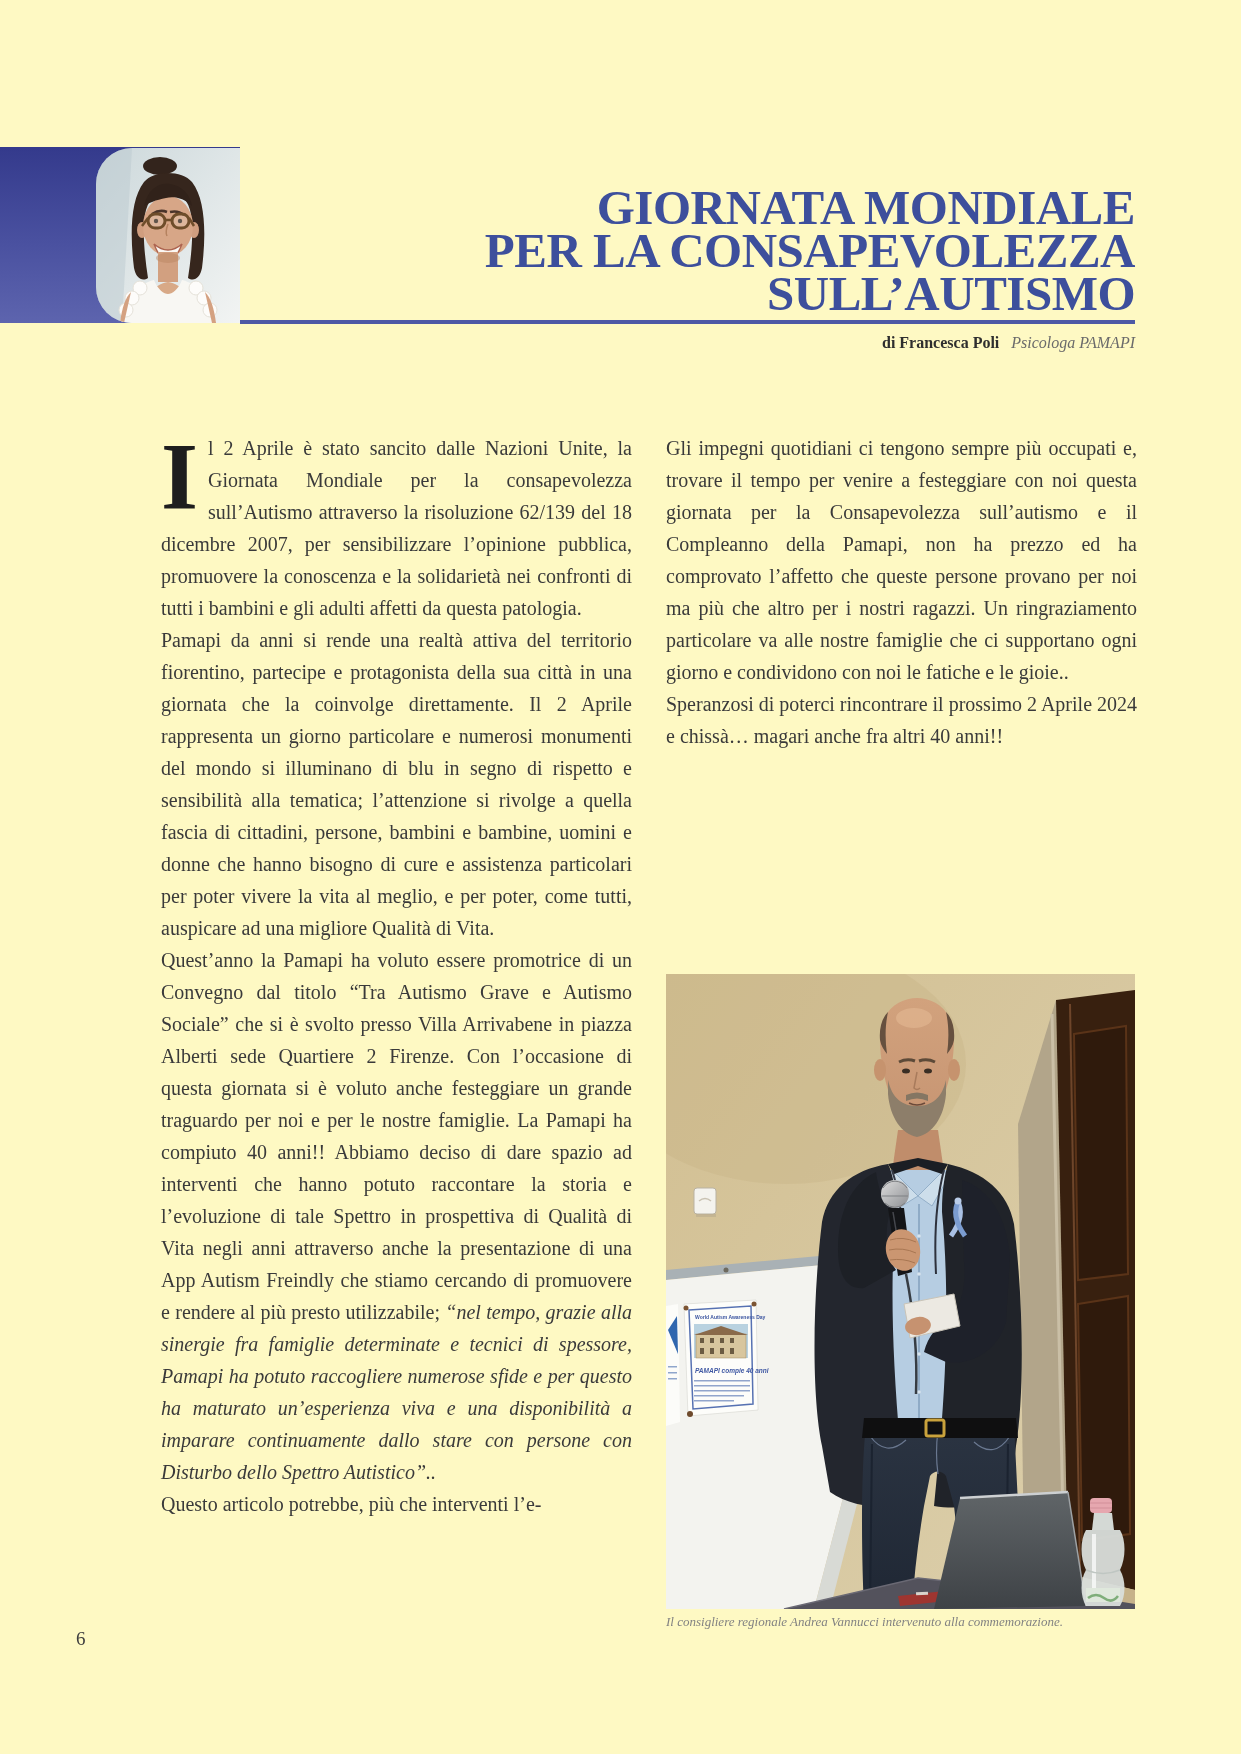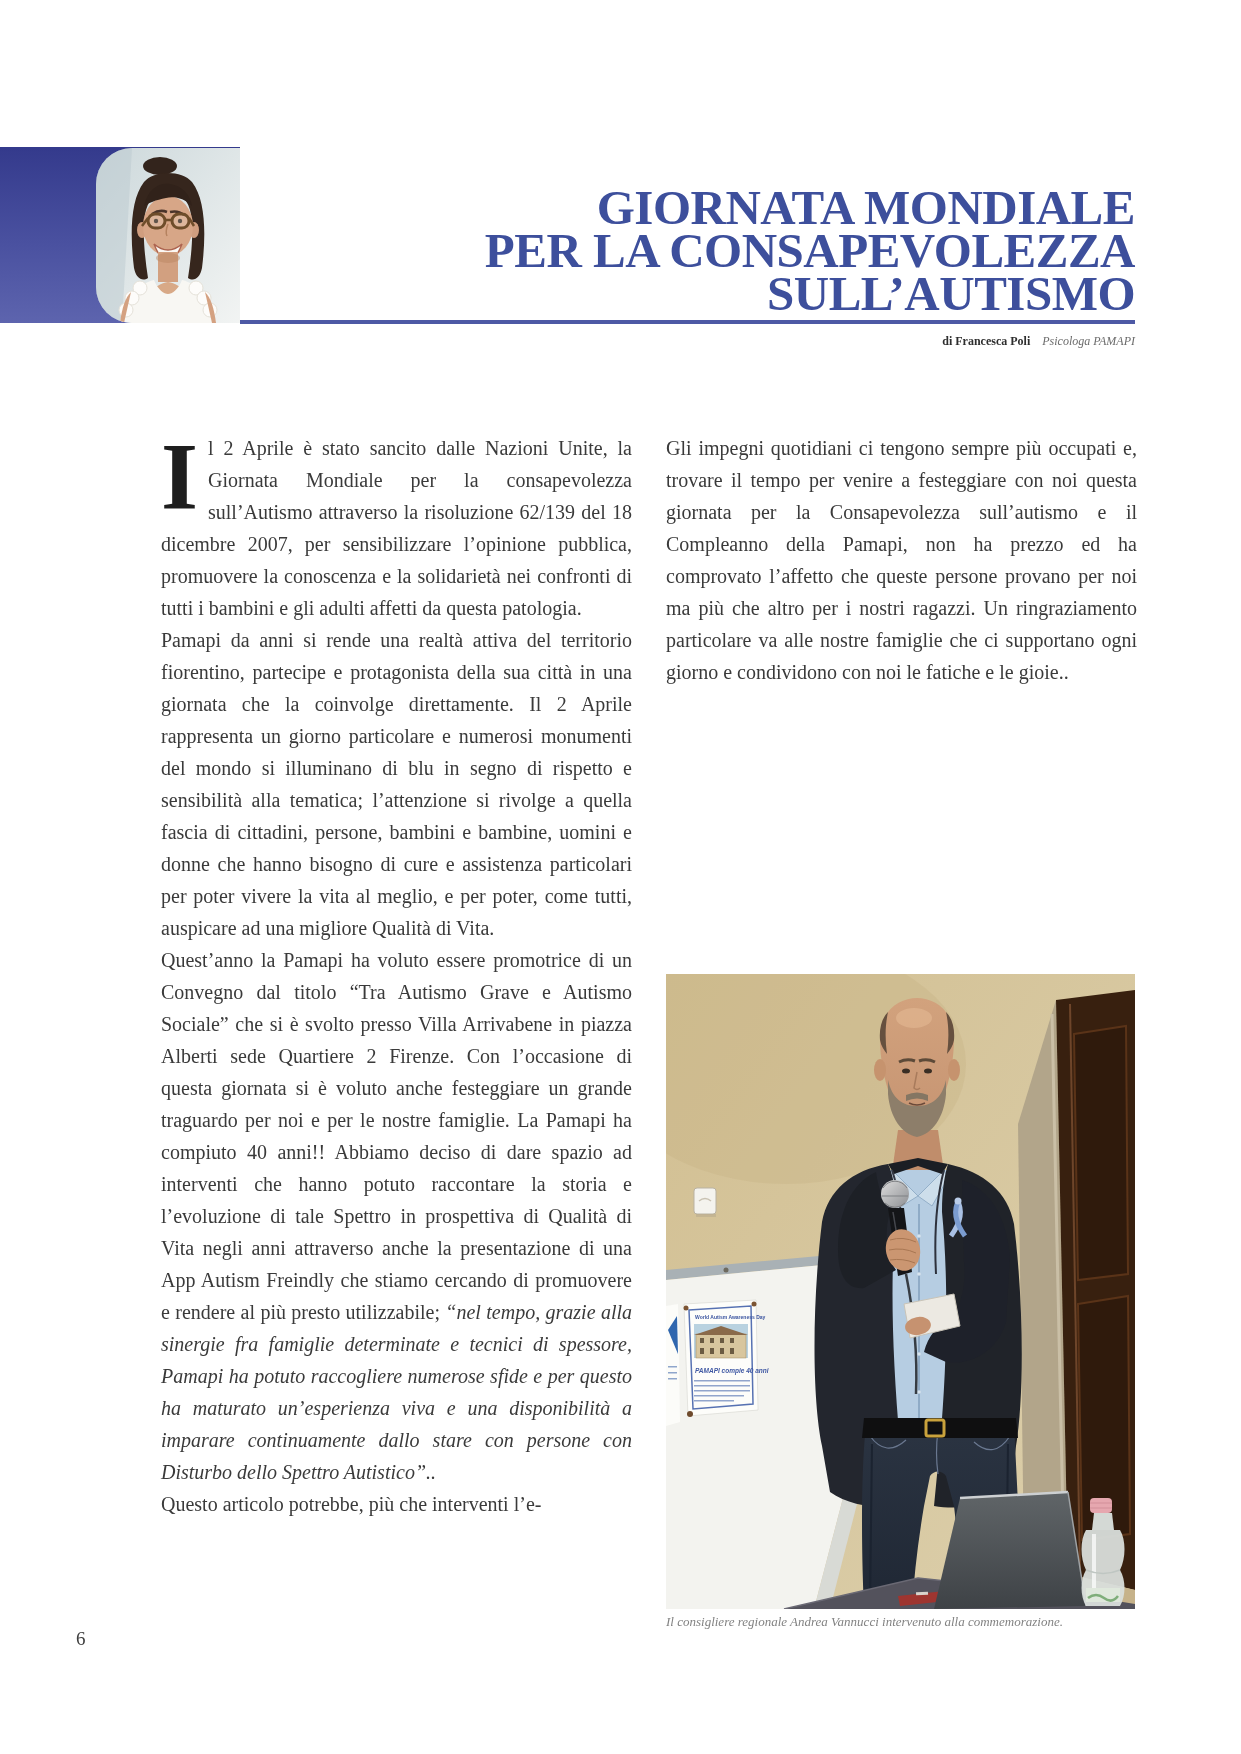--- a/index.html
+++ b/index.html
@@ -1,28 +1,28 @@
 <!DOCTYPE html>
 <html><head>
 <meta charset="utf-8">
 <style>
   html,body{margin:0;padding:0;background:#e8e8e8;}
-  .page{position:relative;width:1241px;height:1754px;background:#ffffff;overflow:hidden;
+  .page{position:relative;width:1241px;height:1754px;background:#fef9c3;overflow:hidden;
         font-family:"Liberation Serif",serif;}
   
   .header-bar{position:absolute;left:0;top:147px;width:240px;height:176px;
               background:linear-gradient(180deg,#343a8c 0%,#4a51a0 55%,#5d64ae 100%);}
   .author-photo{position:absolute;left:96px;top:148px;width:144px;height:175px;
                 border-radius:36px 0 0 36px;overflow:hidden;}
   .author-photo svg{display:block;}
   .title{position:absolute;top:186px;right:106px;margin:0;text-align:right;
          color:#3d4f9c;font-weight:700;font-size:49px;line-height:43px;letter-spacing:-0.5px;}
   .title span{display:block;white-space:nowrap;}
   .header-rule{position:absolute;left:240px;top:320px;width:895px;height:4px;background:#4d59a5;}
-  .byline{position:absolute;top:334px;right:106px;font-size:12px;white-space:nowrap;}
+  .byline{position:absolute;top:334px;right:106px;font-size:16px;white-space:nowrap;}
   .byline .byline-author{font-weight:700;color:#2e2e2e;}
   .byline .byline-role{font-style:italic;color:#6b6b6b;margin-left:12px;}
   
   .col{position:absolute;top:432px;width:471px;font-size:20px;line-height:32px;
        color:#3a3a3a;text-align:justify;}
   .col1{left:161px;}
   .col2{left:666px;}
   .para{margin:0;}
   .it{font-style:italic;}
   .dropcap{float:left;font-size:95px;line-height:78px;padding:6px 10px 2px 0;
@@ -97,20 +97,21 @@
   </div>
 
   <div class="col col1">
       <p class="para"><span class="dropcap">I</span><span>l 2 Aprile è stato sancito dalle Nazioni Unite, la Giornata Mondiale per la consapevolezza sull’Autismo attraverso la risoluzione 62/139 del 18 dicembre 2007, per sensibilizzare l’opinione pubblica, promuovere la conoscenza e la solidarietà nei confronti di tutti i bambini e gli adulti affetti da questa patologia.</span></p>
       <p class="para"><span>Pamapi da anni si rende una realtà attiva del territorio fiorentino, partecipe e protagonista della sua città in una giornata che la coinvolge direttamente. Il 2 Aprile rappresenta un giorno particolare e numerosi monumenti del mondo si illuminano di blu in segno di rispetto e sensibilità alla tematica; l’attenzione si rivolge a quella fascia di cittadini, persone, bambini e bambine, uomini e donne che hanno bisogno di cure e assistenza particolari per poter vivere la vita al meglio, e per poter, come tutti, auspicare ad una migliore Qualità di Vita.</span></p>
       <p class="para"><span>Quest’anno la Pamapi ha voluto essere promotrice di un Convegno dal titolo “Tra Autismo Grave e Autismo Sociale” che si è svolto presso Villa Arrivabene in piazza Alberti sede Quartiere 2 Firenze. Con l’occasione di questa giornata si è voluto anche festeggiare un grande traguardo per noi e per le nostre famiglie. La Pamapi ha compiuto 40 anni!! Abbiamo deciso di dare spazio ad interventi che hanno potuto raccontare la storia e l’evoluzione di tale Spettro in prospettiva di Qualità di Vita negli anni attraverso anche la presentazione di una App Autism Freindly che stiamo cercando di promuovere e rendere al più presto utilizzabile; </span><span class="it">“nel tempo, grazie alla sinergie fra famiglie determinate e tecnici di spessore, Pamapi ha potuto raccogliere numerose sfide e per questo ha maturato un’esperienza viva e una disponibilità a imparare continuamente dallo stare con persone con Disturbo dello Spettro Autistico”..</span></p>
       <p class="para"><span>Questo articolo potrebbe, più che interventi l’e-</span></p>
     </div>
   <div class="col col2">
       <p class="para"><span>Gli impegni quotidiani ci tengono sempre più occupati e, trovare il tempo per venire a festeggiare con noi questa giornata per la Consapevolezza sull’autismo e il Compleanno della Pamapi, non ha prezzo ed ha comprovato l’affetto che queste persone provano per noi ma più che altro per i nostri ragazzi. Un ringraziamento particolare va alle nostre famiglie che ci supportano ogni giorno e condividono con noi le fatiche e le gioie..</span></p>
+      <p class="para"><span>Speranzosi di poterci rincontrare il prossimo 2 Aprile 2024 e chissà… magari anche fra altri 40 anni!!</span></p>
     </div>
 
   <figure class="event-photo">
     <svg width="469" height="635" viewBox="0 0 469 635">
       <defs>
         <linearGradient id="wallg" x1="0" y1="0" x2="1" y2="1">
           <stop offset="0" stop-color="#d2bf92"></stop>
             <stop offset="0.6" stop-color="#d8c9a2"></stop>
             <stop offset="1" stop-color="#dccfab"></stop>
         </linearGradient>

